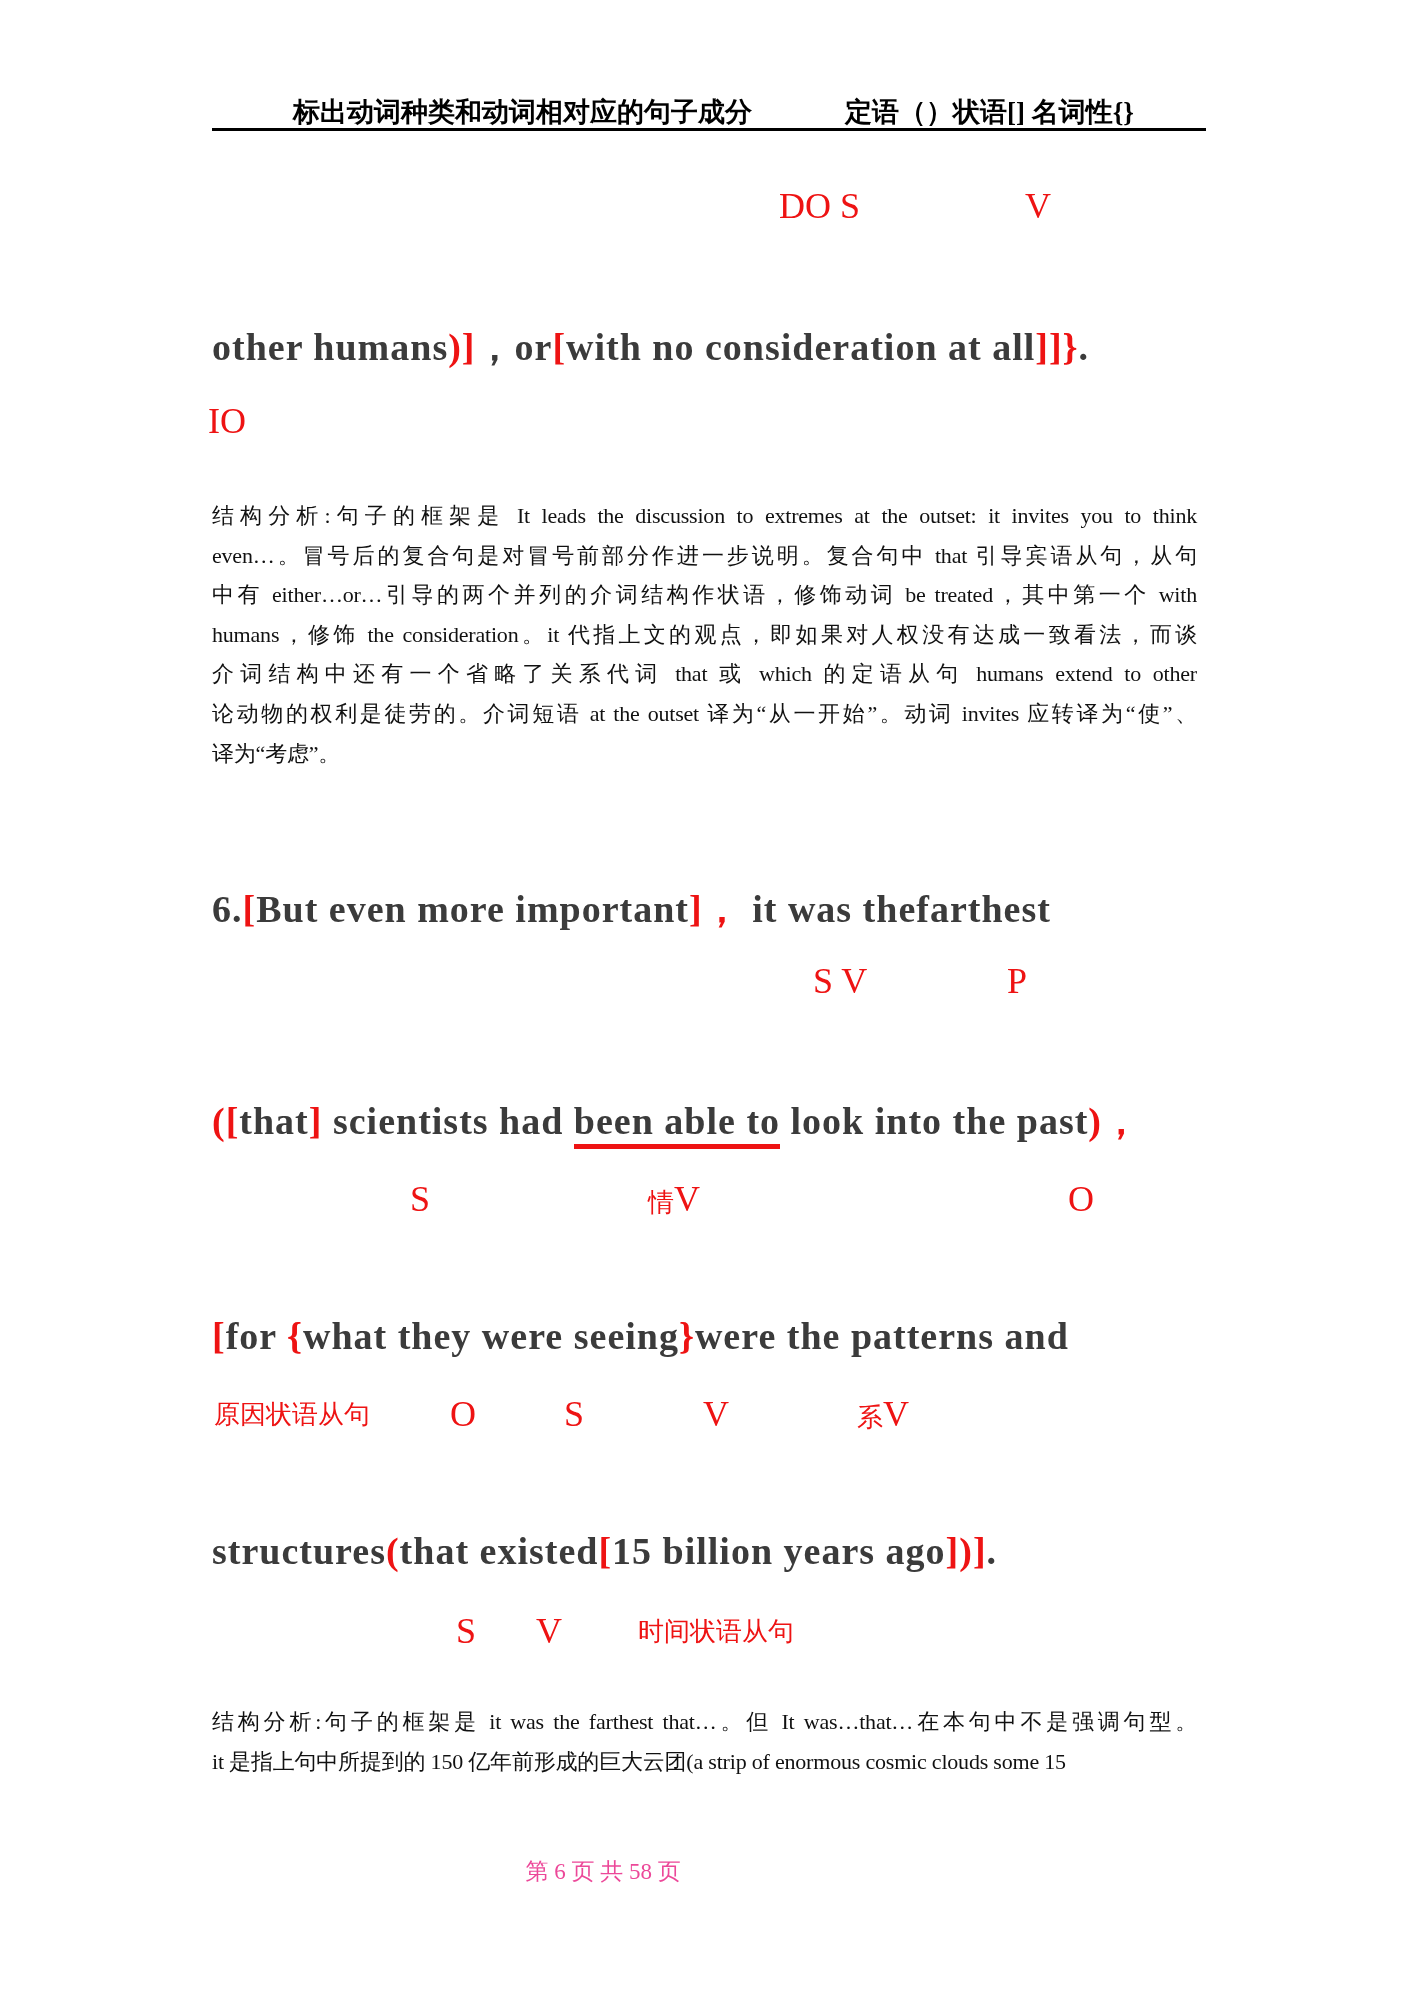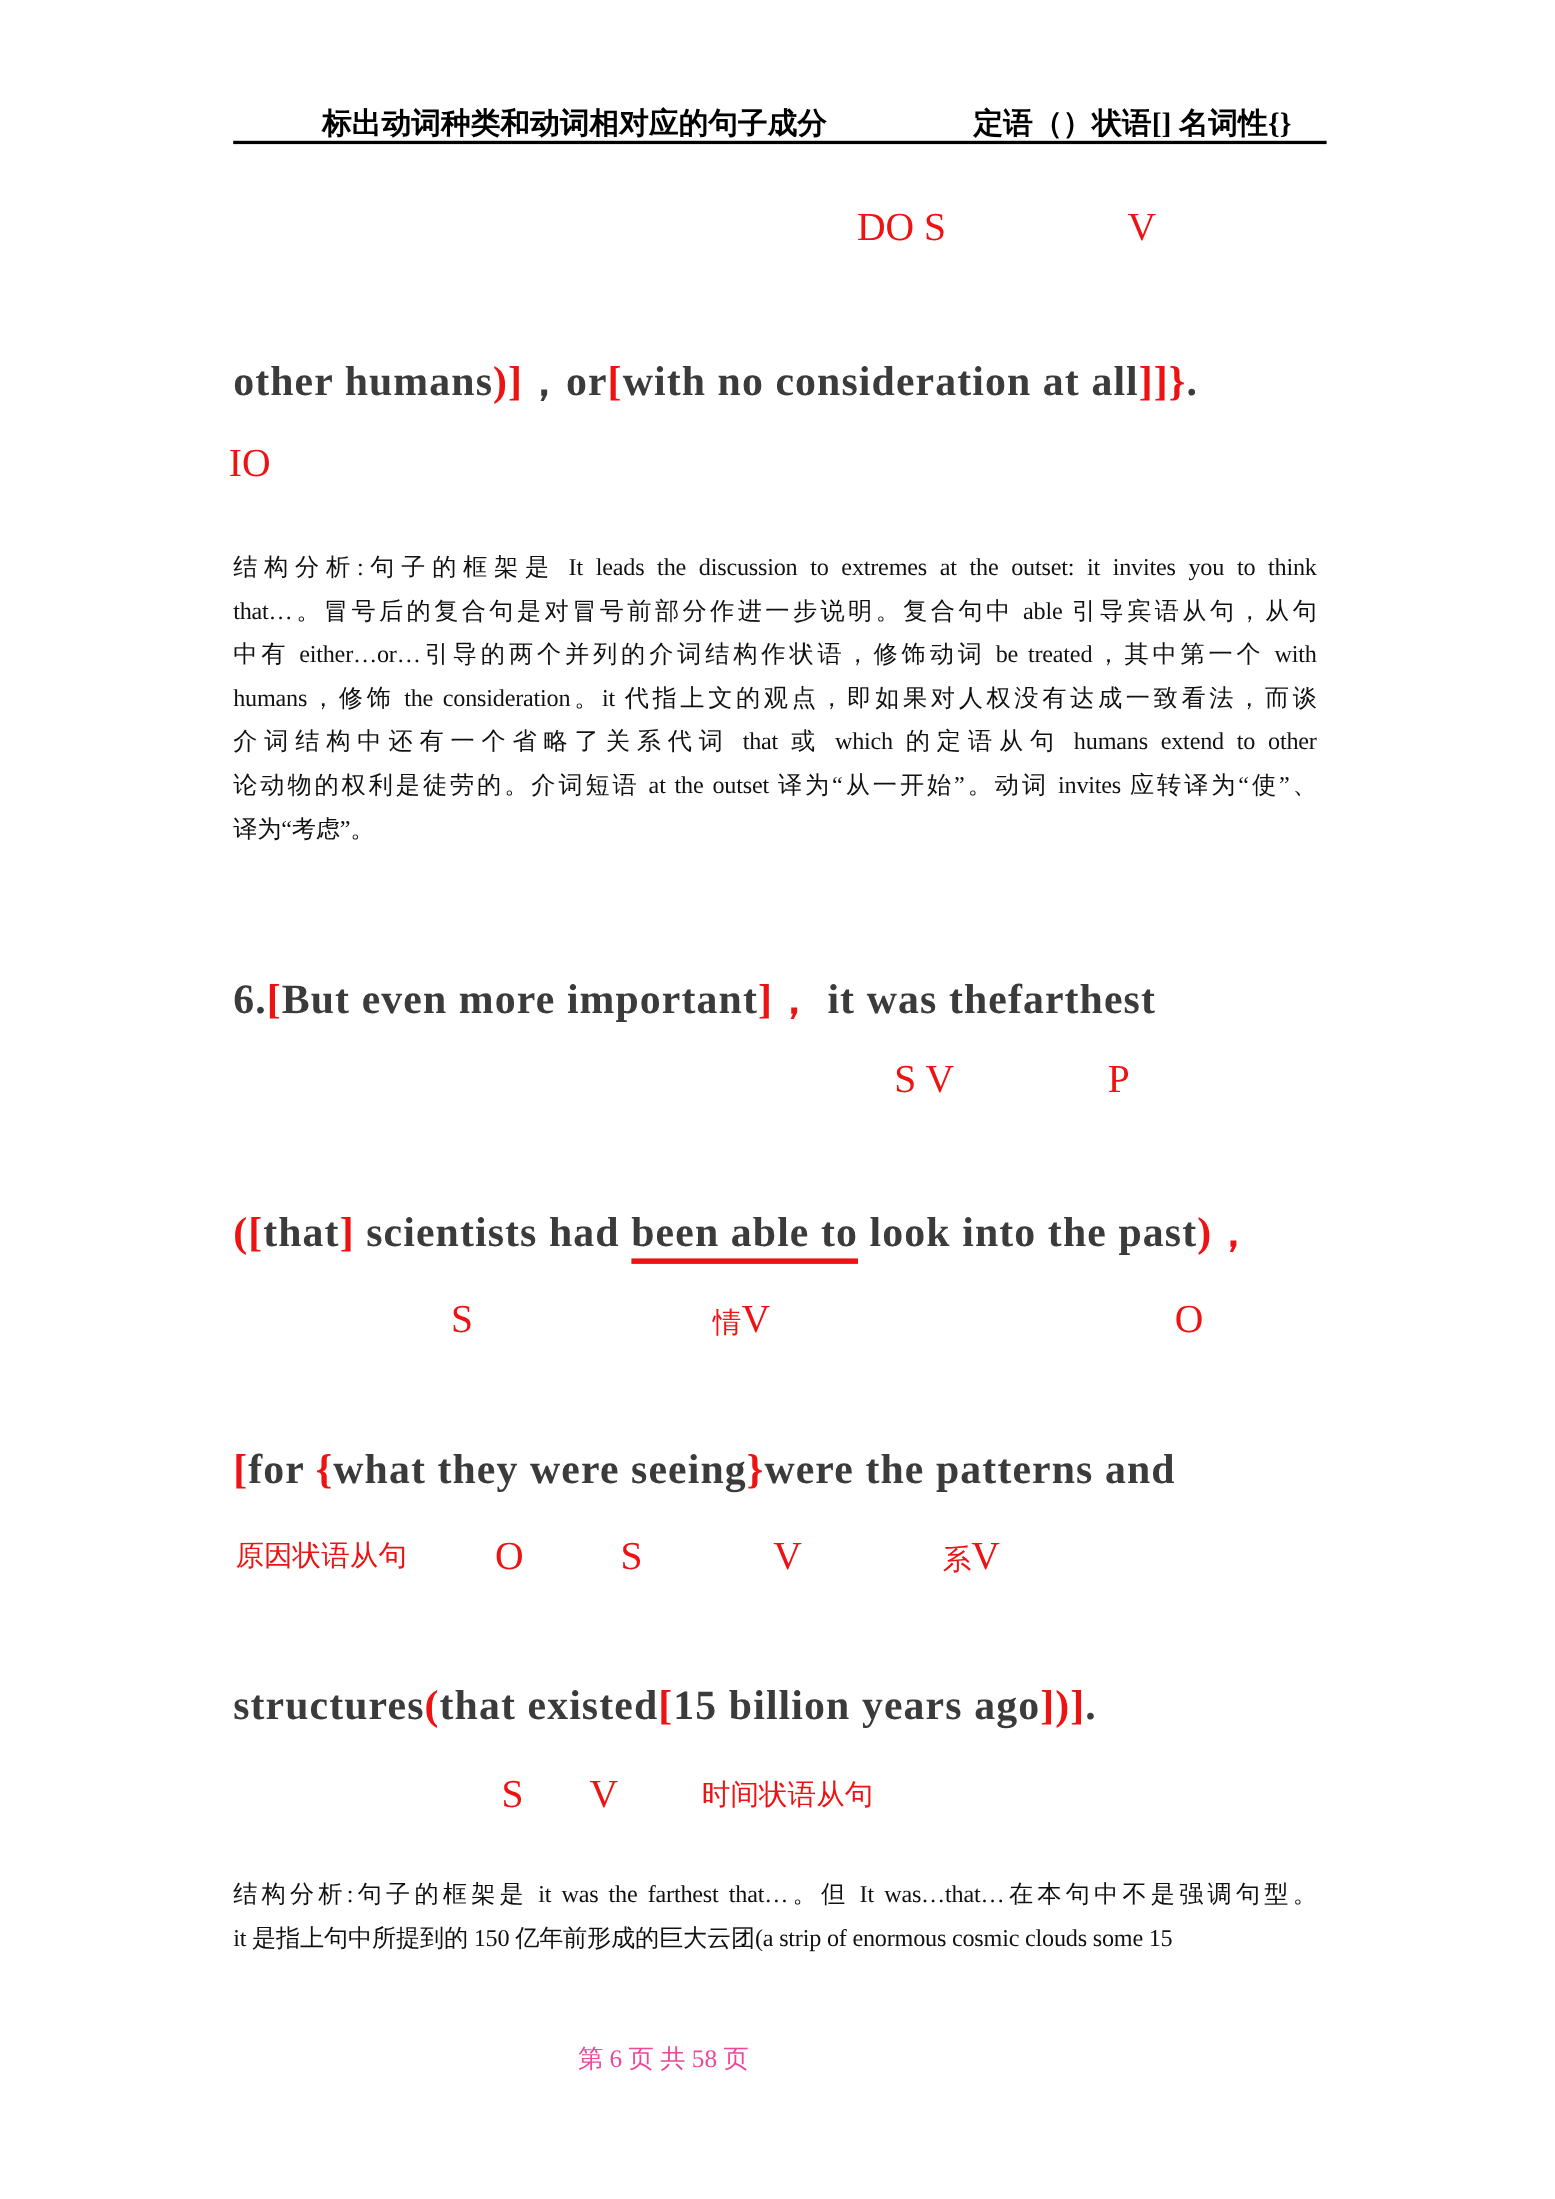--- a/index.html
+++ b/index.html
@@ -3,21 +3,21 @@
 <meta charset="utf-8">
 <style>
   html,body{margin:0;padding:0;background:#ffffff;}
   .page{
     position:relative;width:1206px;height:1999px;background:#fff;overflow:hidden;
     font-family:"Liberation Serif","DejaVu Serif",serif;color:#111;
   }
   
   .hdr{position:absolute;top:94px;font-size:27px;font-weight:bold;color:#000;white-space:nowrap;}
   .hdr-left{left:293px;}
-  .hdr-right{left:885px;font-family:Liberation Serif, serif;}
+  .hdr-right{left:845px;font-family:Liberation Serif, serif;}
   .hrule{position:absolute;left:212px;top:128px;width:998px;height:3px;background:#000;}
   
   .rl{position:absolute;color:#ee1313;font-size:36px;line-height:1.15;white-space:nowrap;}
   .rl .sm{font-size:26px;}
   .rl-cn{font-size:26px;}
   
   .bl{
     position:absolute;left:212px;font-size:38px;font-weight:bold;color:#3b3b3b;
     letter-spacing:1px;line-height:46px;white-space:nowrap;margin-top:32px;
   }
@@ -42,21 +42,21 @@
 
   <div class="rl" style="left:779px;top:186px">DO S</div>
   <div class="rl" style="left:1025px;top:186px">V</div>
 
   <div class="bl" style="top:292px"><span class="k">other humans</span><span class="r">)]</span><span class="k">，</span><span class="k">or</span><span class="r">[</span><span class="k">with no consideration at all</span><span class="r">]]}</span><span class="k">.</span></div>
 
   <div class="rl" style="left:208px;top:401px">IO</div>
 
   <div class="para" style="top:496px">
       <div class="pline">结构分析:句子的框架是 It leads the discussion to extremes at the outset: it invites you to think</div>
-      <div class="pline">that…。冒号后的复合句是对冒号前部分作进一步说明。复合句中 able 引导宾语从句，从句</div>
+      <div class="pline">even…。冒号后的复合句是对冒号前部分作进一步说明。复合句中 that 引导宾语从句，从句</div>
       <div class="pline">中有 either…or…引导的两个并列的介词结构作状语，修饰动词 be treated，其中第一个 with</div>
       <div class="pline">humans，修饰 the consideration。it 代指上文的观点，即如果对人权没有达成一致看法，而谈</div>
       <div class="pline">介词结构中还有一个省略了关系代词 that 或 which 的定语从句 humans extend to other</div>
       <div class="pline">论动物的权利是徒劳的。介词短语 at the outset 译为“从一开始”。动词 invites 应转译为“使”、</div>
       <div class="pline">译为“考虑”。</div>
     </div>
 
   <div class="bl" style="top:854px"><span class="k">6.</span><span class="r">[</span><span class="k">But even more important</span><span class="r">]</span><span class="r">，</span><span class="k"> it was thefarthest</span></div>
 
   <div class="rl" style="left:813px;top:961px">S V</div>

